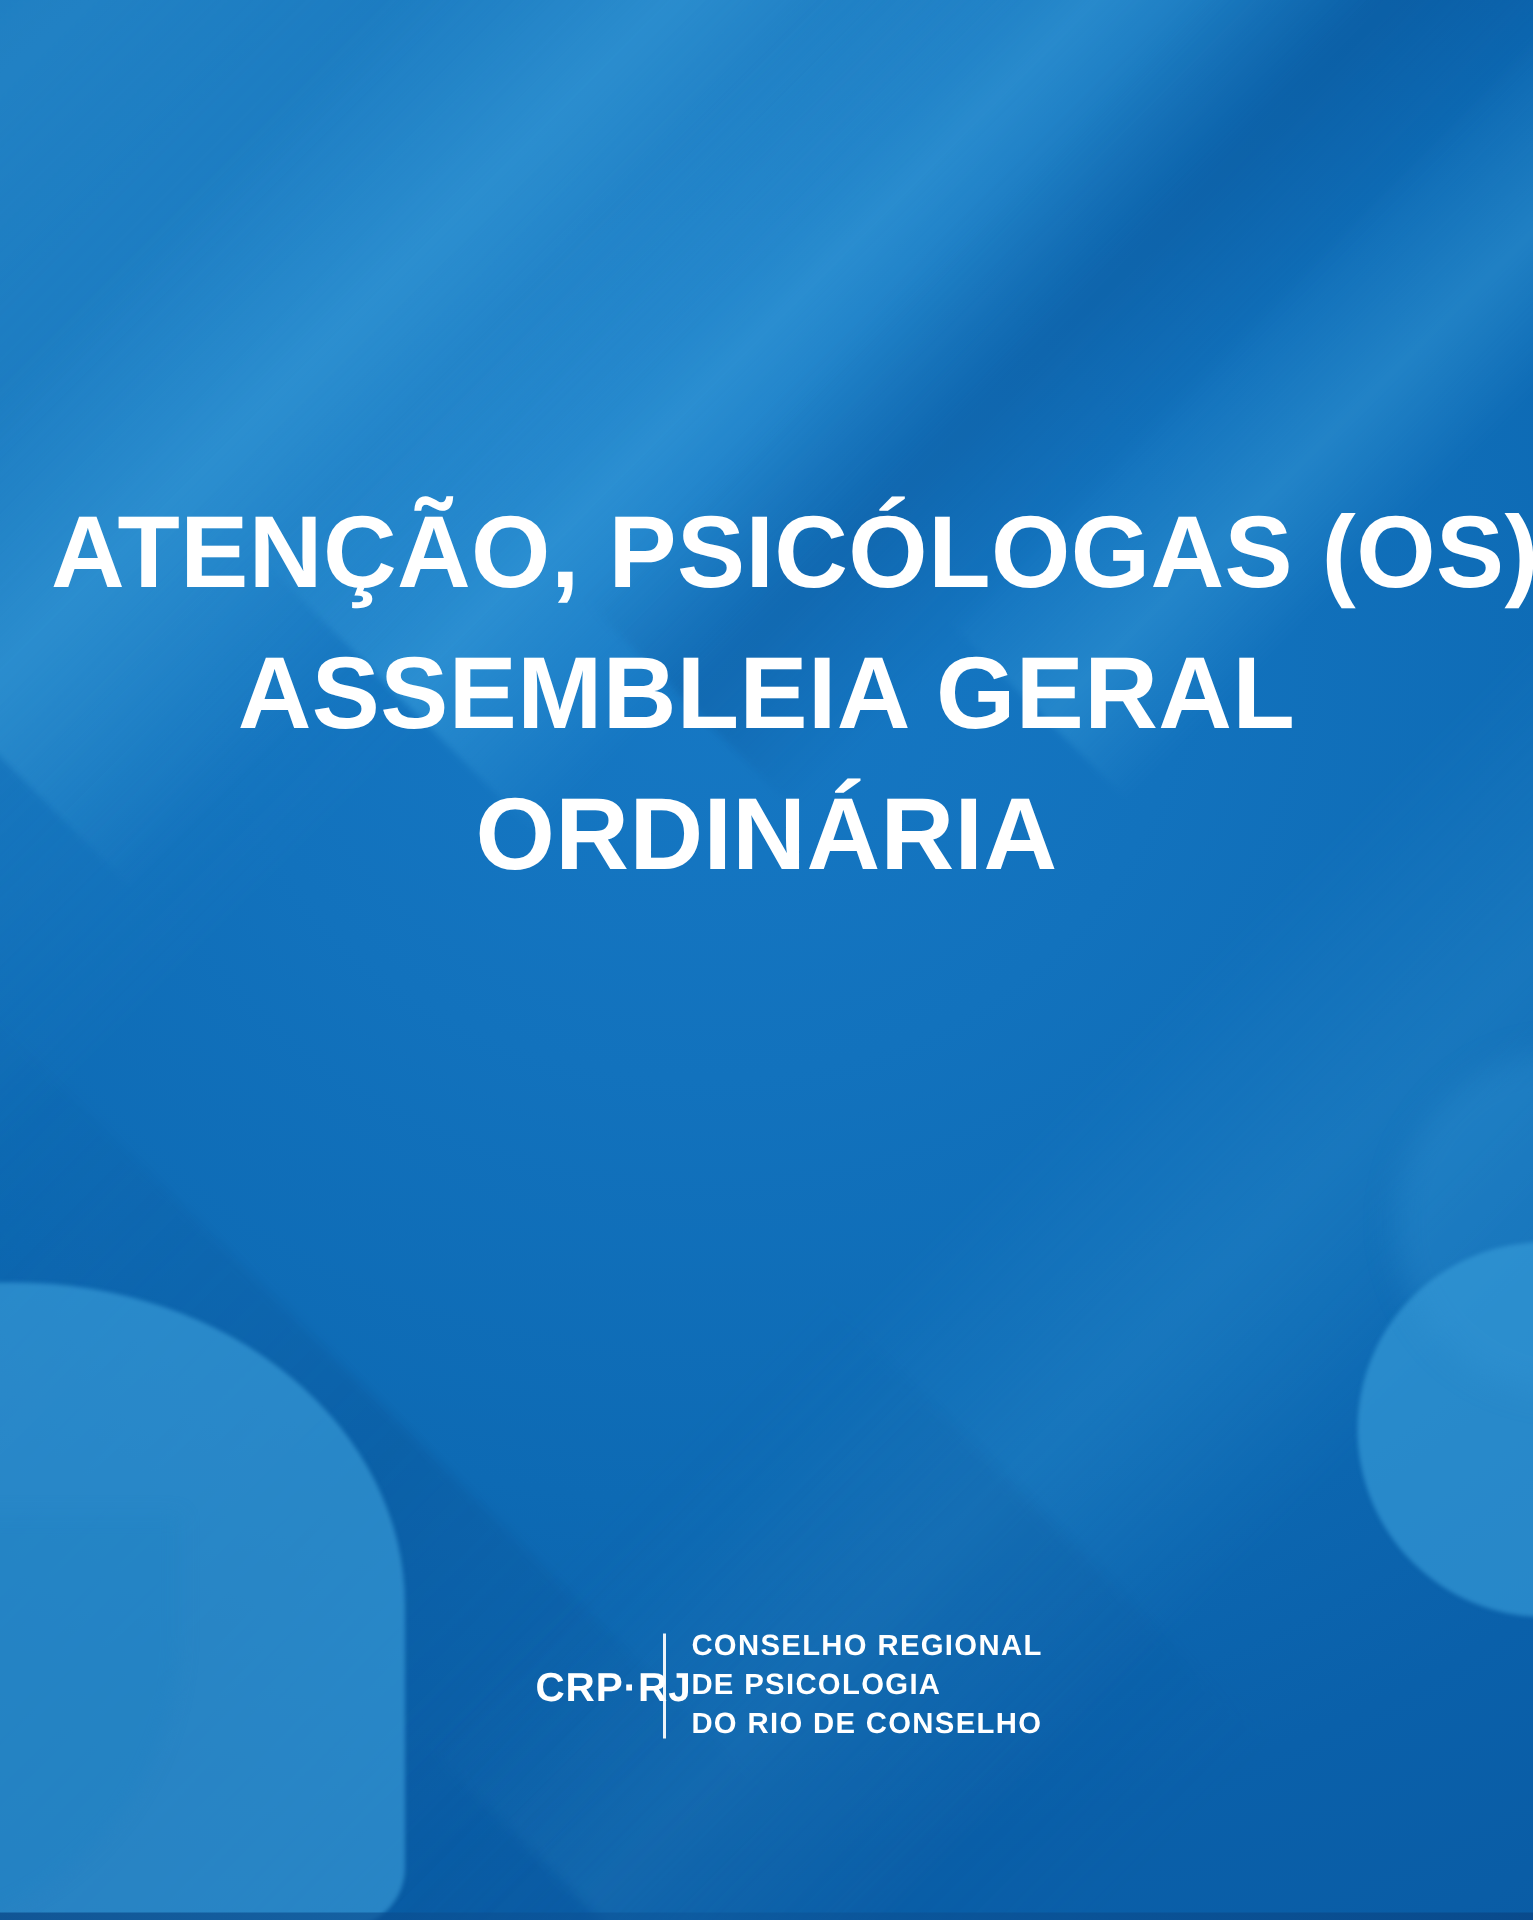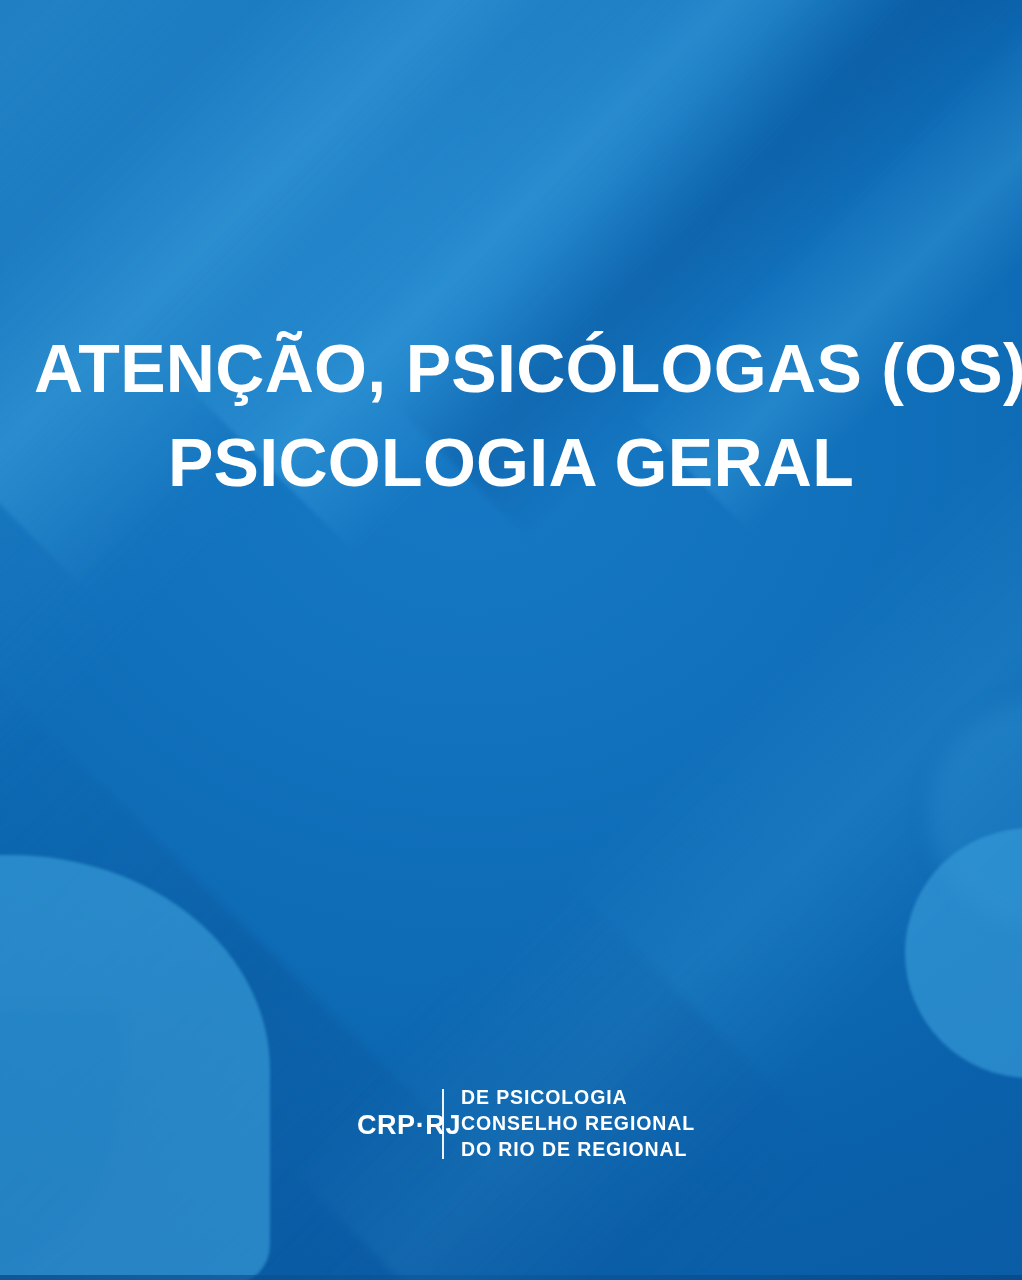--- a/index.html
+++ b/index.html
@@ -300,21 +300,22 @@
     <div class="band band-bc"></div>
     <div class="blob-left"></div>
     <div class="blob-left-2"></div>
     <div class="blob-right"></div>
     <div class="blob-right-2"></div>
     <div class="bottom-edge"></div>
   </div>
 
   <div class="headline">
     <span class="ln">ATENÇÃO, PSICÓLOGAS (OS):</span>
-    <span class="ln">PSICOLOGIA GERAL</span>
+    <span class="ln">ASSEMBLEIA GERAL</span>
+    <span class="ln">ORDINÁRIA</span>
   </div>
 
   <div class="logo">
     <div class="logo-inner">
 
       <div class="logo-mark">
         <svg class="logo-bird" viewBox="0 0 92 50" fill="none" stroke="#ffffff" stroke-width="2.6" stroke-linecap="round" stroke-linejoin="round">
 
           <path d="M4 42 C5 22, 14 7, 24 7 C31 7, 33 15, 30 24"></path>
 
@@ -323,21 +324,21 @@
           <path d="M17 43 C26 31, 42 23, 56 23 C70 23, 82 30, 88 41"></path>
 
           <path d="M17 43 C28 47, 46 48, 62 46 C74 45, 83 43, 88 41"></path>
         </svg>
         <div class="logo-acronym">CRP·RJ</div>
       </div>
 
       <div class="logo-rule"></div>
 
       <div class="logo-words">
+        <span>CONSELHO REGIONAL</span>
         <span>DE PSICOLOGIA</span>
-        <span>CONSELHO REGIONAL</span>
-        <span>DO RIO DE REGIONAL</span>
+        <span>DO RIO DE CONSELHO</span>
       </div>
 
     </div>
   </div>
 
 </div>
 
 </body></html>

